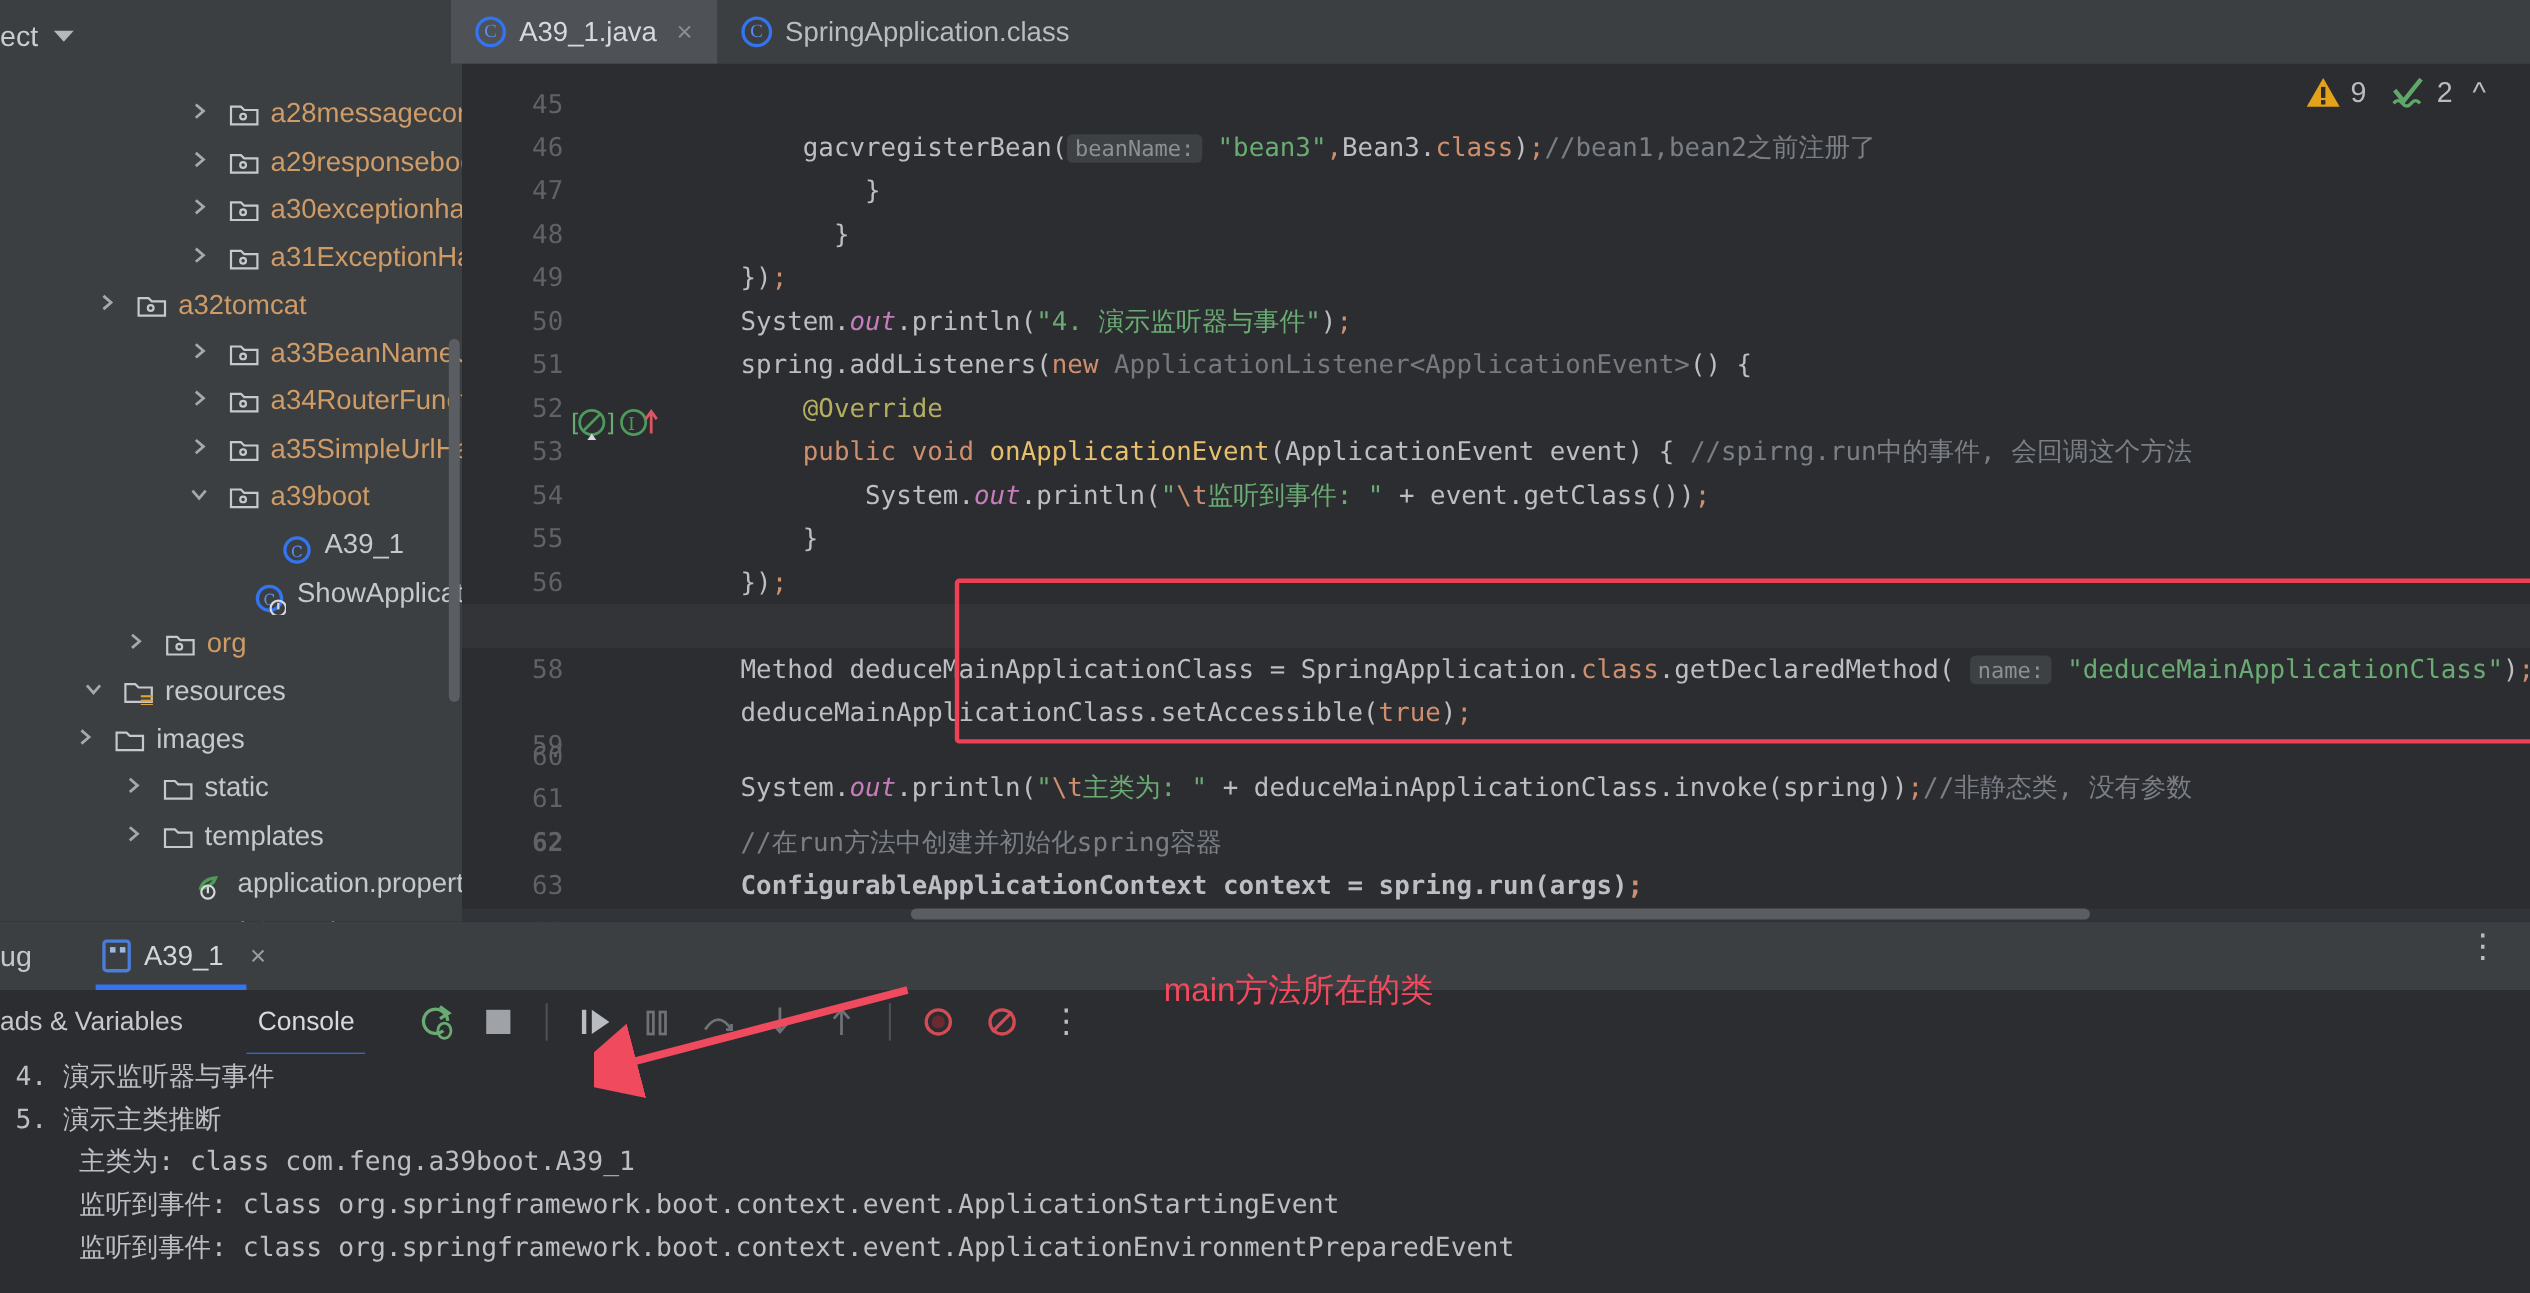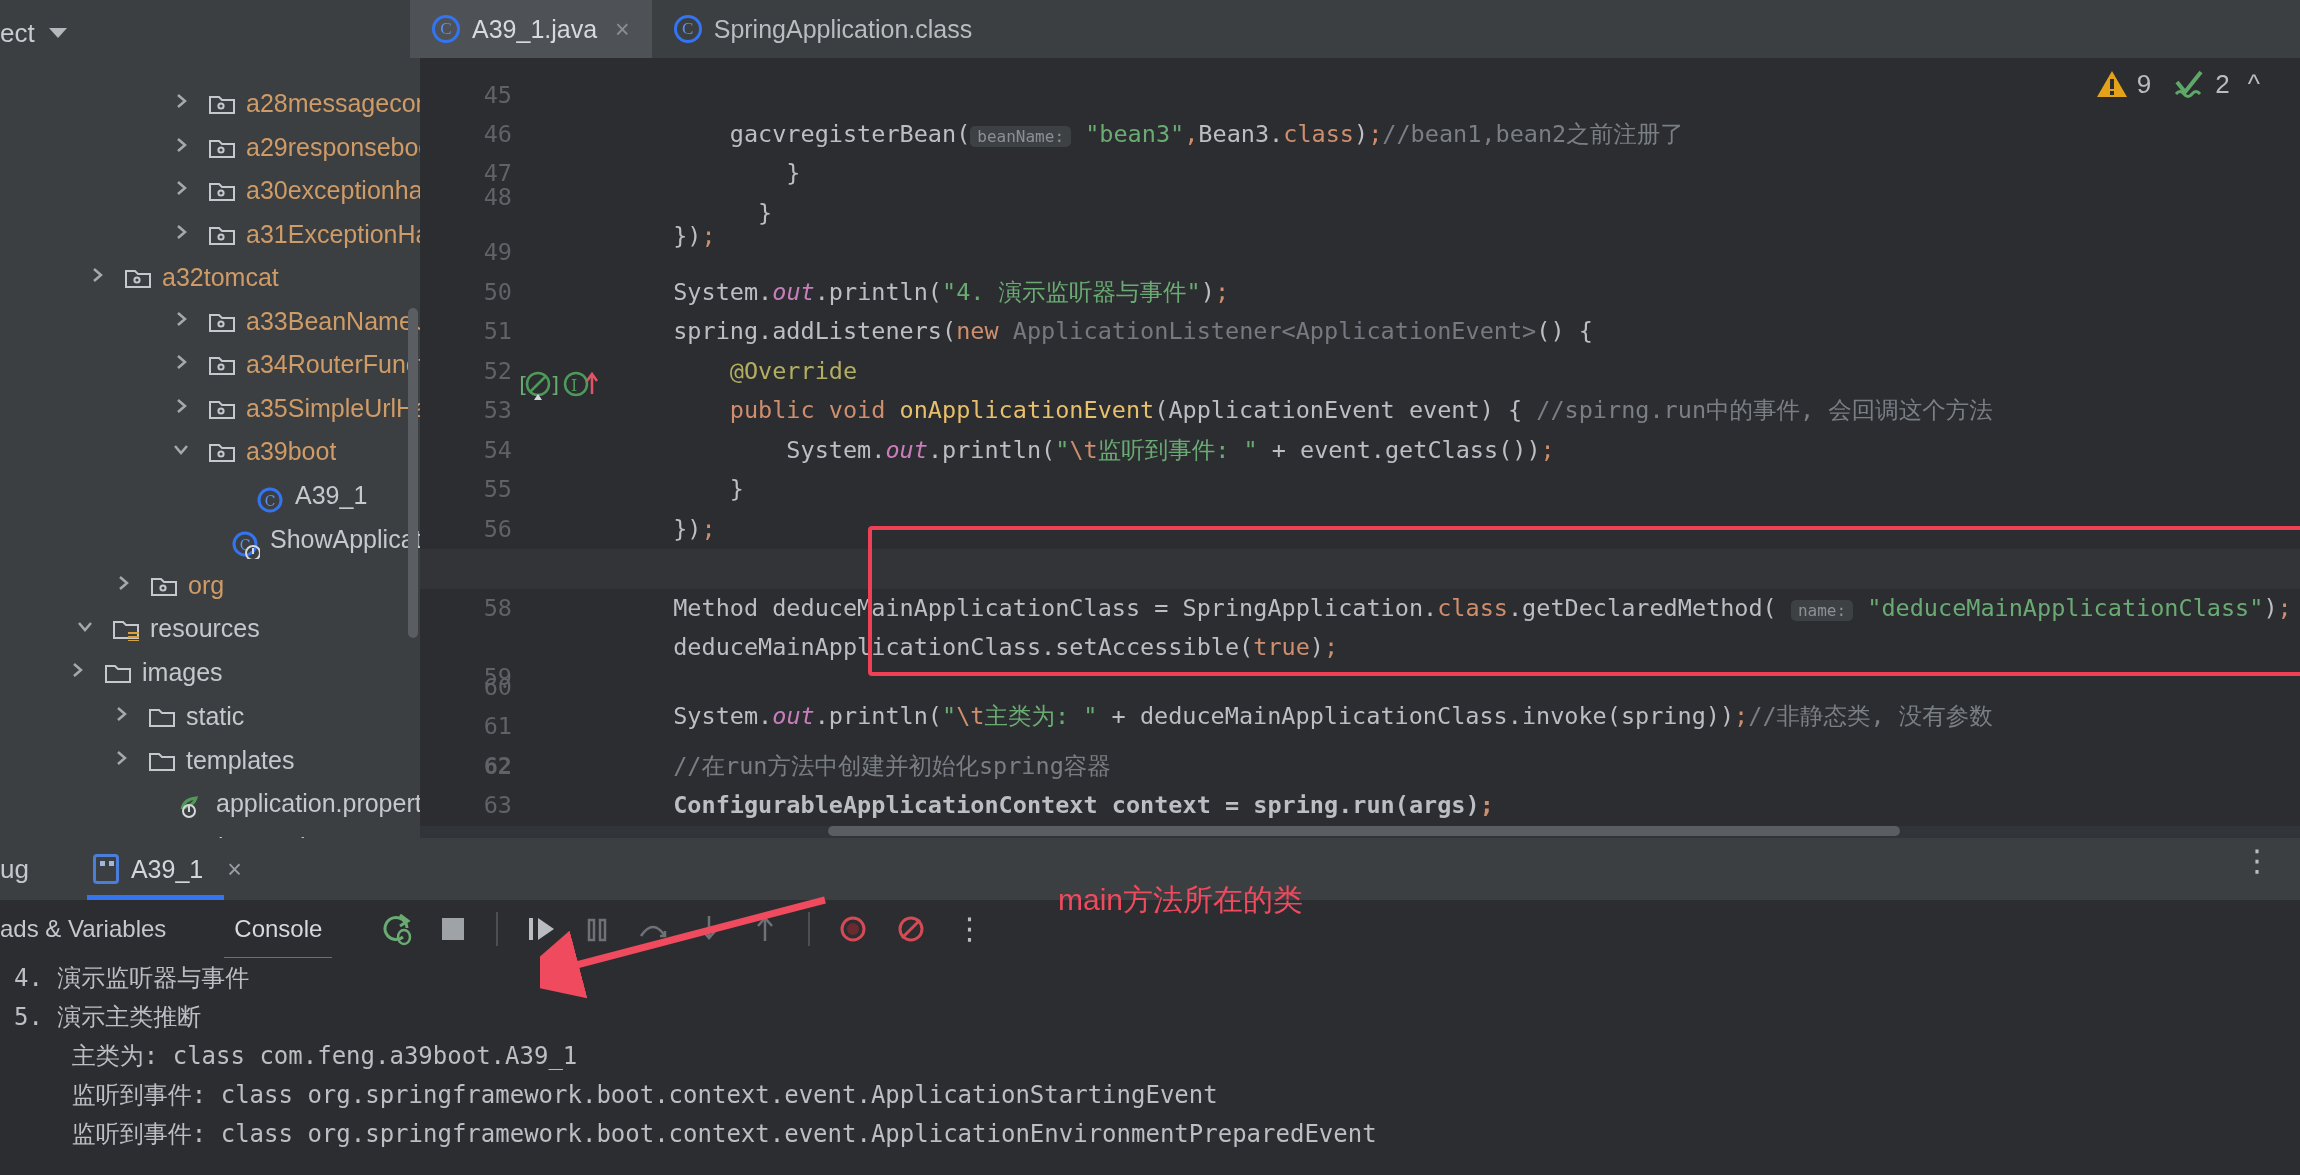--- a/index.html
+++ b/index.html
@@ -64,21 +64,21 @@
   
   .k  { color: #cf8e6d; }          
   .s  { color: #6aab73; }          
   .c  { color: #7a7e85; }          
   .n  { color: #bcbec4; }          
   .m  { color: #c77dbb; font-style: italic; }          
   .an { color: #b3ae60; }
   .sc { color: #cf8e6d; }
   .dim{ color: #767a80; }
   .mo { color: #e8bf6a; }          
-  .hint { background: #3e4144; color: #8c8f94; border-radius: 5px; padding: 1px 7px; font-size: 16px; }
+  .hint { background: #3e4144; color: #8c8f94; border-radius: 5px; padding: 1px 7px; font-size: 20px; }
 
   .redbox { position: absolute; left: 448px; top: 468px; width: 1860px; height: 150px;
      border: 4px solid #ef4056; border-radius: 4px; pointer-events: none; }
 
   .hscroll { position: absolute; left: 408px; bottom: 2px; width: 1072px; height: 10px;
      background: #5a5d61; border-radius: 5px; }
   .inspect-top { position: absolute; right: 8px; top: 10px; display: flex; align-items: center; gap: 8px; }
   .badge-num { color: #b9bcc1; font-size: 26px; }
 
   
@@ -361,21 +361,21 @@
       <div class="ln" style="top:17px;">
         <span class="num">46</span>
         <span class="src"><span class="n">                }</span></span>
       </div>
 
       <div class="ln" style="top:56.5px;">
         <span class="num">47</span>
         <span class="src"><span class="n">              }</span></span>
       </div>
 
-      <div class="ln" style="top:80px;">
+      <div class="ln" style="top:96px;">
         <span class="num">48</span>
         <span class="src"><span class="n">        })</span><span class="sc">;</span></span>
       </div>
 
       <div class="ln" style="top:135.5px;">
         <span class="num">49</span>
         <span class="src"><span class="n">        System.</span><span class="m">out</span><span class="n">.println(</span><span class="s">"4. 演示监听器与事件"</span><span class="n">)</span><span class="sc">;</span></span>
       </div>
 
       <div class="ln" style="top:175px;">

